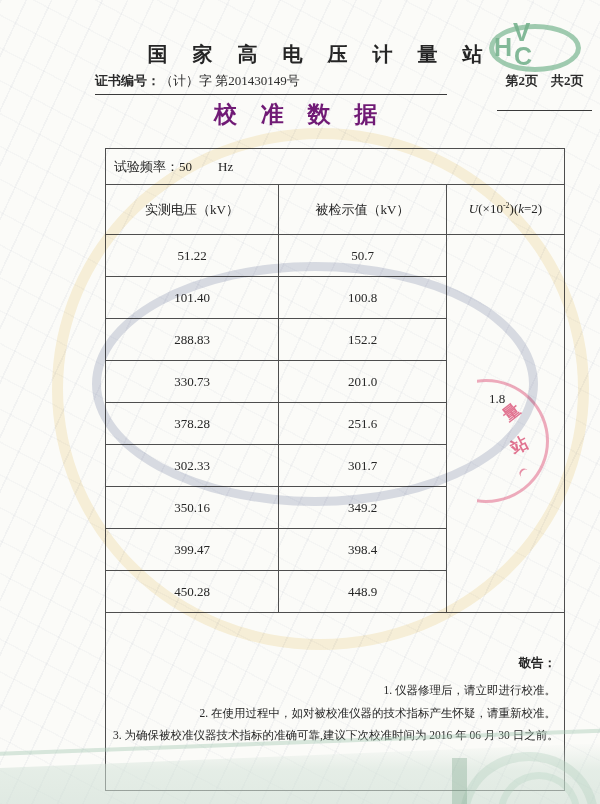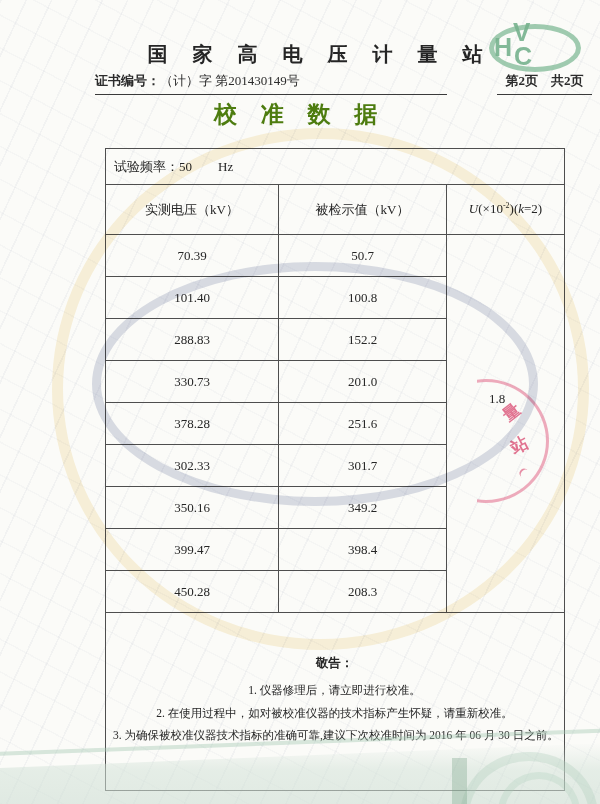--- a/index.html
+++ b/index.html
@@ -24,27 +24,27 @@
     letter-spacing:10px; color:#252525;
   }
   .cert-line{
     position:absolute; top:72px; left:95px; width:352px;
     border-bottom:1.5px solid #3a3a3a; padding-bottom:4px;
     font-size:13px; white-space:nowrap;
   }
   .cert-label{font-weight:bold;text-align:center;}
   .page-info{
     position:absolute; top:72px; left:497px; width:95px;
-    border-bottom:1.5px solid #3a3a3a; padding-bottom:4px;
+    border-bottom:1.5px solid #3a3a3a; padding-bottom:20px;
     font-size:13px; font-weight:600; text-align:center; white-space:nowrap;
   }
   .doc-title{
     position:absolute; top:99px; left:0; width:600px;
     text-align:center; font-size:23px; font-weight:700;
-    letter-spacing:9px; color:#4d7c0f;
+    letter-spacing:9px; color:#701a75;
   }
 
   
   .logo{position:absolute; left:489px; top:24px; width:92px; height:48px;}
   .logo-ellipse{position:absolute; inset:0; border:5px solid rgba(133,188,154,0.78); border-radius:50%;}
   .logo-letter{position:absolute; font-family:"Liberation Sans",sans-serif; font-weight:bold; color:rgba(118,177,141,0.9); line-height:1;}
   .logo-v{left:24px; top:-5px; font-size:26px;}
   .logo-h{left:5px;  top:11px; font-size:25px;}
   .logo-c{left:25px; top:20px; font-size:25px;}
 
@@ -64,21 +64,21 @@
 
   
   .stamp-clip{position:absolute; left:30px; top:140px; width:78px; height:128px; overflow:hidden; pointer-events:none;}
   .stamp-circle{position:absolute; left:-54px; top:4px; width:120px; height:118px; border:3px solid rgba(224,90,125,0.5); border-radius:50%;}
   .stamp-char{position:absolute; font-size:17px; font-weight:bold; color:rgba(216,70,110,0.75); pointer-events:none;}
   .stamp-c1{left:56px; top:166px; transform:rotate(-38deg);}
   .stamp-c2{left:64px; top:199px; transform:rotate(-28deg);}
   .stamp-tick{position:absolute; left:72px; top:234px; width:10px; height:10px;
     border-left:2px solid rgba(216,70,110,0.6); border-radius:50%; transform:rotate(40deg); pointer-events:none;}
 
-  tr.note td{height:135px; vertical-align:top; text-align:center; padding:42px 8px 0 7px;}
+  tr.note td{height:135px; vertical-align:top; text-align:right; padding:42px 8px 0 7px;}
   .notice-title{font-weight:bold; font-size:12.5px; margin-bottom:7px;}
   .notice-item{font-size:11.5px; line-height:22.5px; white-space:nowrap;}
 
   
   .wm{position:absolute; inset:0; pointer-events:none; mix-blend-mode:multiply;}
   .ring-yellow{position:absolute; left:52px; top:128px; width:515px; height:500px;
     border:11px solid rgba(235,206,125,0.26); border-radius:50%;}
   .ring-gray{position:absolute; left:92px; top:262px; width:428px; height:226px;
     border:9px solid rgba(154,163,192,0.36); border-radius:50%;}
   .wm-by{position:absolute; left:198px; top:240px; font-family:"Liberation Serif",serif;
@@ -131,21 +131,21 @@
     <tbody>
         <tr class="freq">
       <td colspan="3">试验频率：50　　Hz</td>
     </tr>
     <tr class="head">
       <td>实测电压（kV）</td>
       <td>被检示值（kV）</td>
       <td><span class="ital">U</span><span>(×10</span><span class="sup">-2</span><span>)(</span><span class="ital">k</span><span>=2)</span></td>
     </tr>
     <tr class="data">
-      <td>70.39</td>
+      <td>51.22</td>
       <td>50.7</td>
       <td class="unc" rowspan="9">
         <span class="unc-val">1.8</span>
         <div class="stamp-clip">
           <div class="stamp-circle"></div>
         </div>
         <span class="stamp-char stamp-c1">量</span>
         <span class="stamp-char stamp-c2">站</span>
         <div class="stamp-tick"></div>
       </td>
@@ -173,21 +173,21 @@
     <tr class="data">
           <td>350.16</td>
           <td>349.2</td>
         </tr>
     <tr class="data">
           <td>399.47</td>
           <td>398.4</td>
         </tr>
     <tr class="data">
           <td>450.28</td>
-          <td>208.3</td>
+          <td>448.9</td>
         </tr>
     <tr class="note">
       <td colspan="3">
         <div class="notice-title">敬告：</div>
         <div class="notice-item">1. 仪器修理后，请立即进行校准。</div>
         <div class="notice-item">2. 在使用过程中，如对被校准仪器的技术指标产生怀疑，请重新校准。</div>
         <div class="notice-item">3. 为确保被校准仪器技术指标的准确可靠,建议下次校准时间为 2016 年 06 月 30 日之前。</div>
       </td>
     </tr>
   </tbody>

